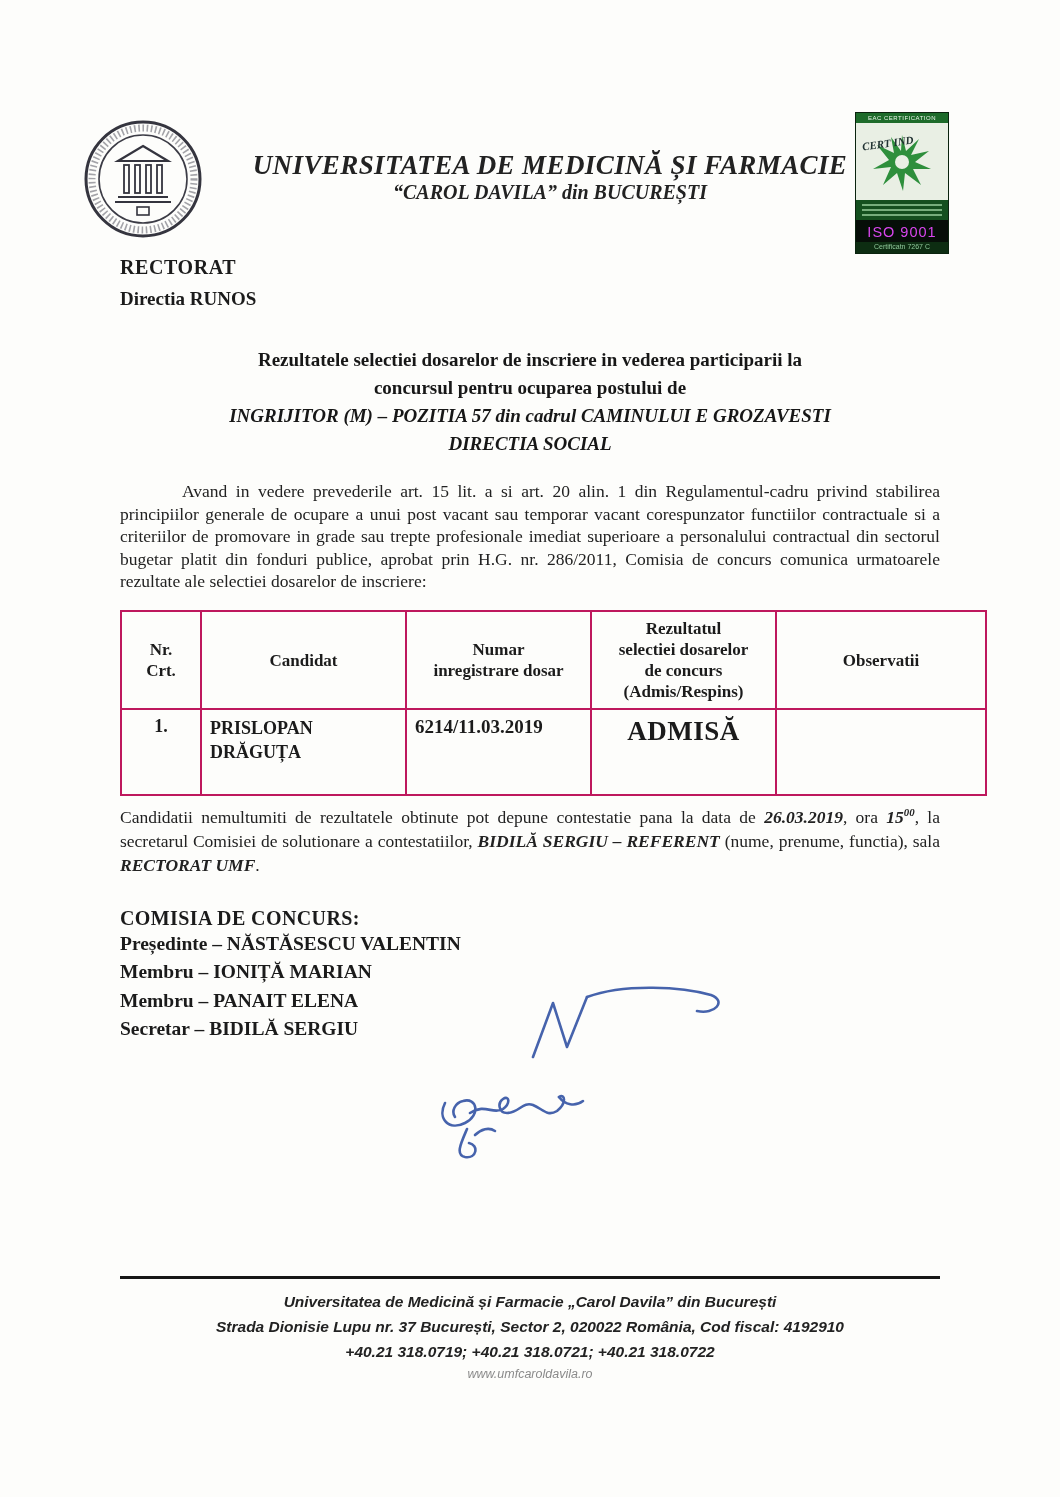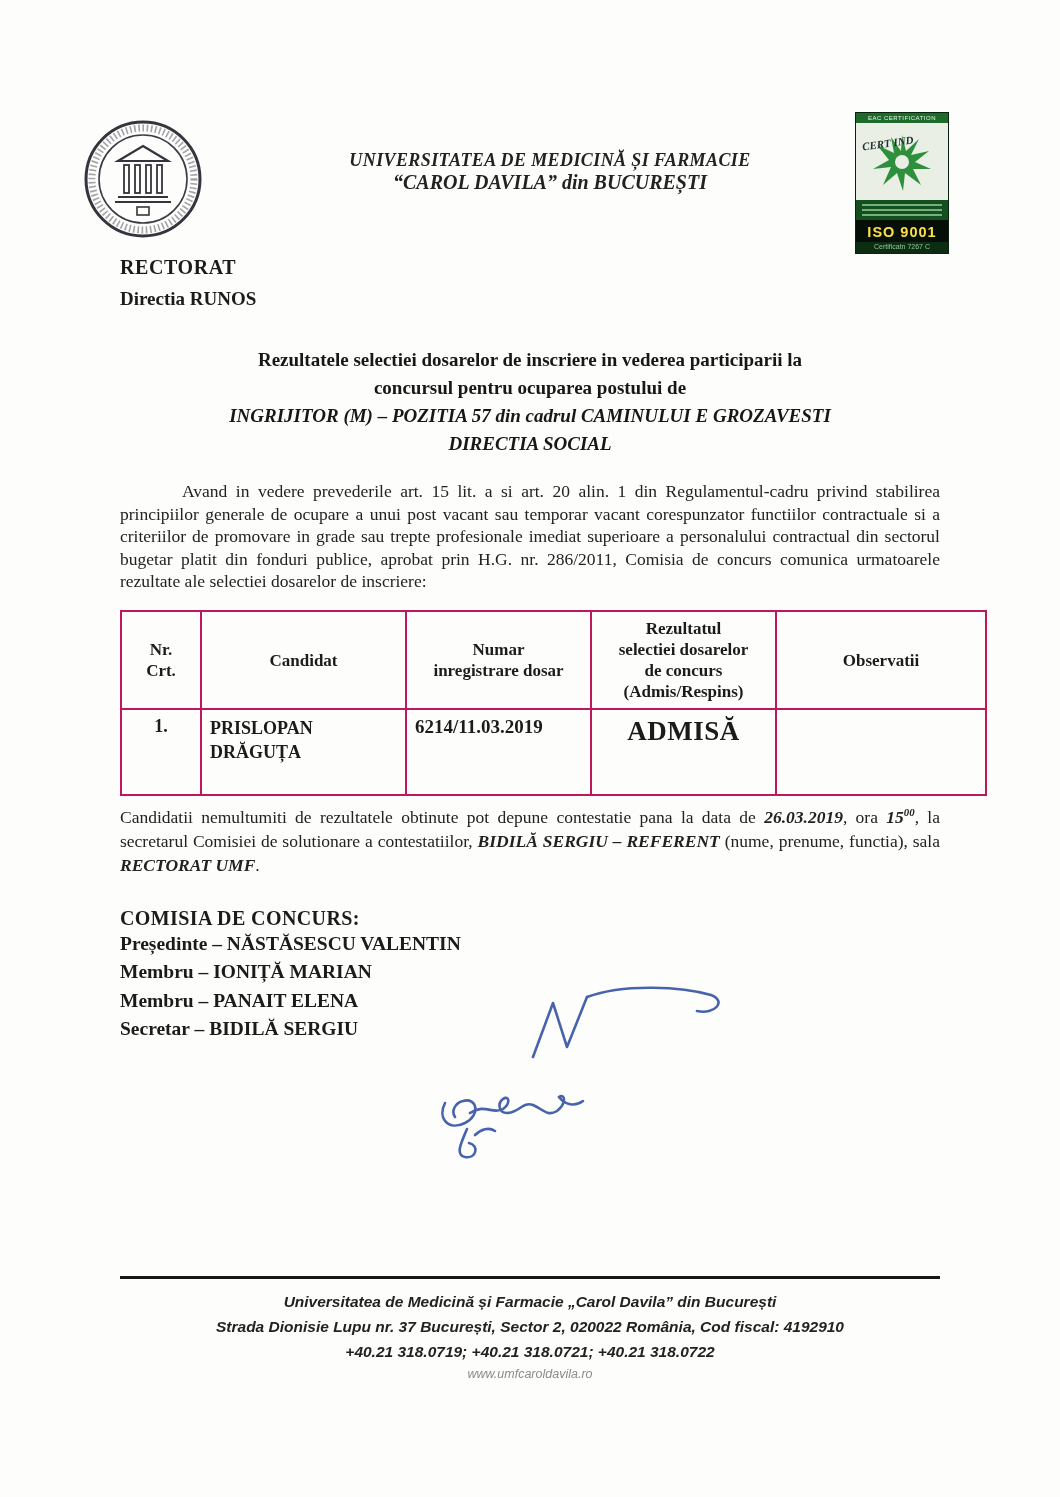--- a/index.html
+++ b/index.html
@@ -8,33 +8,33 @@
     width:1060px;height:1497px;
     margin:0 auto;
     background:#fdfdfb;
     color:#1b1b1b;
     font-family:"Liberation Serif","DejaVu Serif",serif;
     overflow:hidden;
   }
   
   .seal{position:absolute;left:82px;top:115px;width:122px;height:128px;}
   .header-text{position:absolute;left:240px;top:150px;width:620px;text-align:center;}
-  .header-line1{font-size:18px;font-weight:bold;font-style:italic;letter-spacing:.4px;color:#222;}
+  .header-line1{font-size:27px;font-weight:bold;font-style:italic;letter-spacing:.4px;color:#222;}
   .header-line2{font-size:20px;font-weight:bold;font-style:italic;color:#222;}
   .badge{position:absolute;left:855px;top:112px;width:92px;height:140px;background:#0d2d12;
          display:flex;flex-direction:column;overflow:hidden;border:1px solid #0a230e;}
   .badge-top{background:#1d6b2a;color:#eaf5ea;font-family:"Liberation Sans",sans-serif;
          font-size:6px;text-align:center;padding:2px 0;letter-spacing:.5px;}
   .badge-mid{flex:1;background:#e9efe4;position:relative;display:flex;align-items:center;justify-content:center;}
   .badge-logo-text{position:absolute;left:6px;top:14px;font-family:"Liberation Serif",serif;
          font-style:italic;font-weight:bold;font-size:11px;color:#233;transform:rotate(-8deg);z-index:2;}
   .badge-lines{background:#14501f;height:20px;display:flex;flex-direction:column;justify-content:center;gap:3px;padding:0 6px;}
   .badge-lines i{display:block;height:2px;background:#9fd6a4;opacity:.7;}
-  .badge-iso{background:#060e08;color:#fde047;font-family:"Liberation Sans",sans-serif;
-         font-weight:bold;font-size:14.5px;text-align:center;padding:4px 0 2px;letter-spacing:1px;}
+  .badge-iso{background:#060e08;color:#d946ef;font-family:"Liberation Sans",sans-serif;
+         font-weight:normal;font-size:14.5px;text-align:center;padding:4px 0 2px;letter-spacing:1px;}
   .badge-cert{background:#0d2d12;color:#8fc79a;font-family:"Liberation Sans",sans-serif;
          font-size:7px;text-align:center;padding:1px 0 3px;}
   
   .body{position:absolute;left:120px;top:256px;width:820px;}
   .office-line1{font-size:20px;font-weight:bold;letter-spacing:.6px;}
   .office-line2{font-size:19px;font-weight:bold;margin-top:9px;}
   .doc-title{margin-top:36px;text-align:center;font-weight:bold;font-size:19px;line-height:28px;color:#171717;}
   .doc-title .bi{font-style:italic;}
   .intro{margin-top:22px;font-size:17.5px;line-height:22.5px;text-align:justify;text-indent:62px;color:#222;}
   

